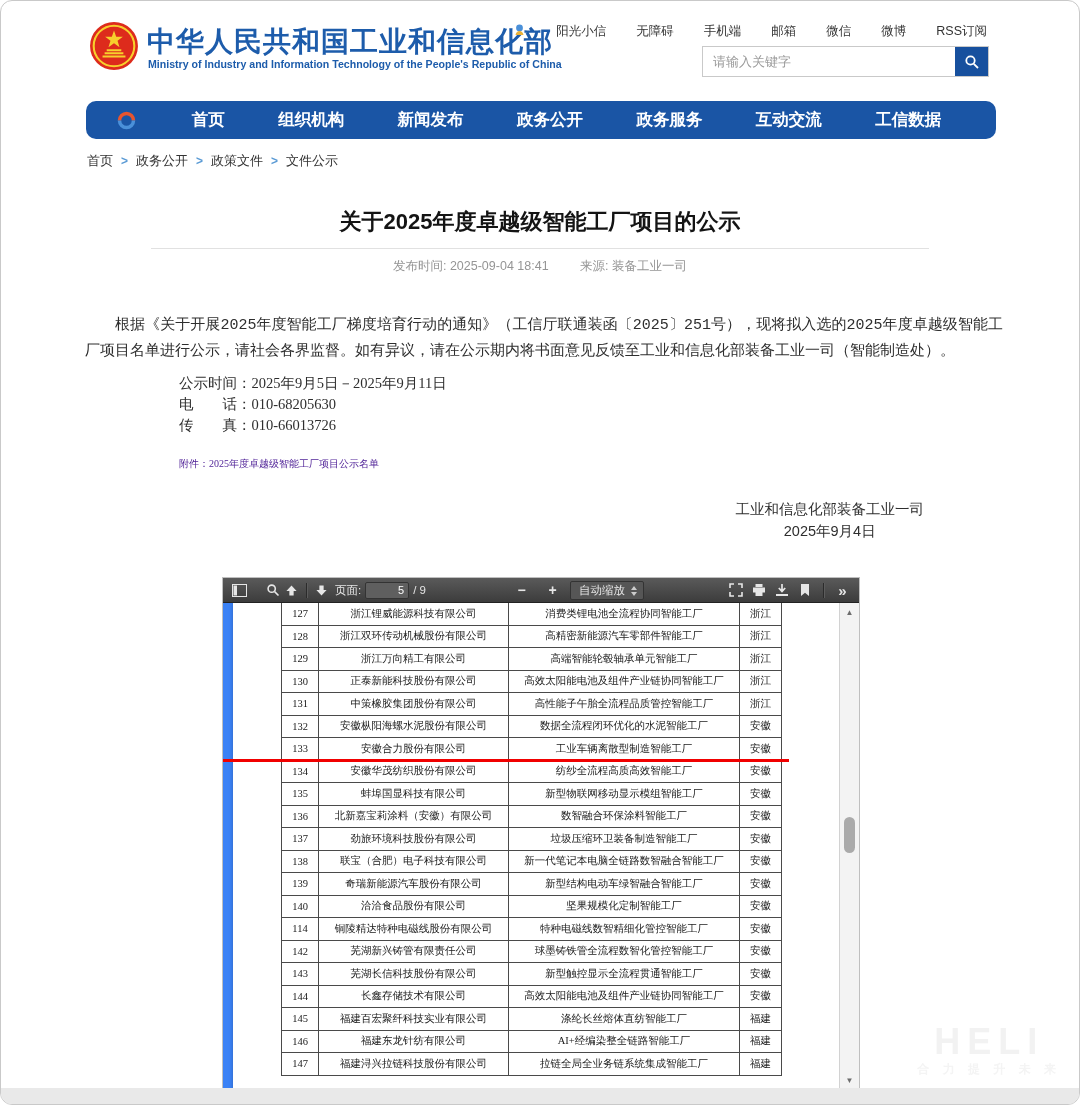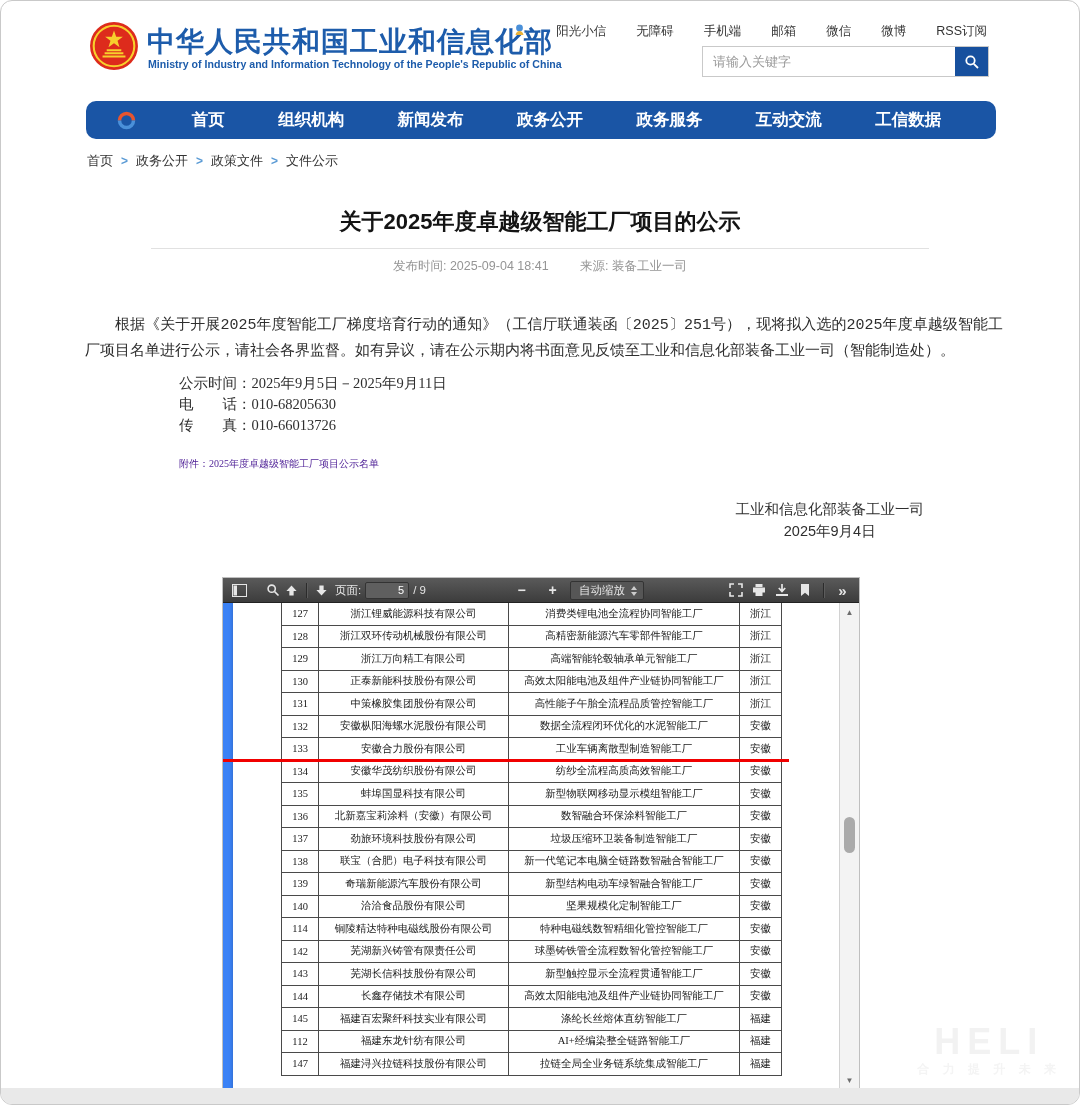--- a/index.html
+++ b/index.html
@@ -352,21 +352,21 @@
                 <td>高效太阳能电池及组件产业链协同智能工厂</td>
                 <td>安徽</td>
               </tr>
               <tr>
                 <td>145</td>
                 <td>福建百宏聚纤科技实业有限公司</td>
                 <td>涤纶长丝熔体直纺智能工厂</td>
                 <td>福建</td>
               </tr>
               <tr>
-                <td>112</td>
+                <td>146</td>
                 <td>福建东龙针纺有限公司</td>
                 <td>AI+经编染整全链路智能工厂</td>
                 <td>福建</td>
               </tr>
               <tr>
                 <td>147</td>
                 <td>福建浔兴拉链科技股份有限公司</td>
                 <td>拉链全局全业务链系统集成智能工厂</td>
                 <td>福建</td>
               </tr>

